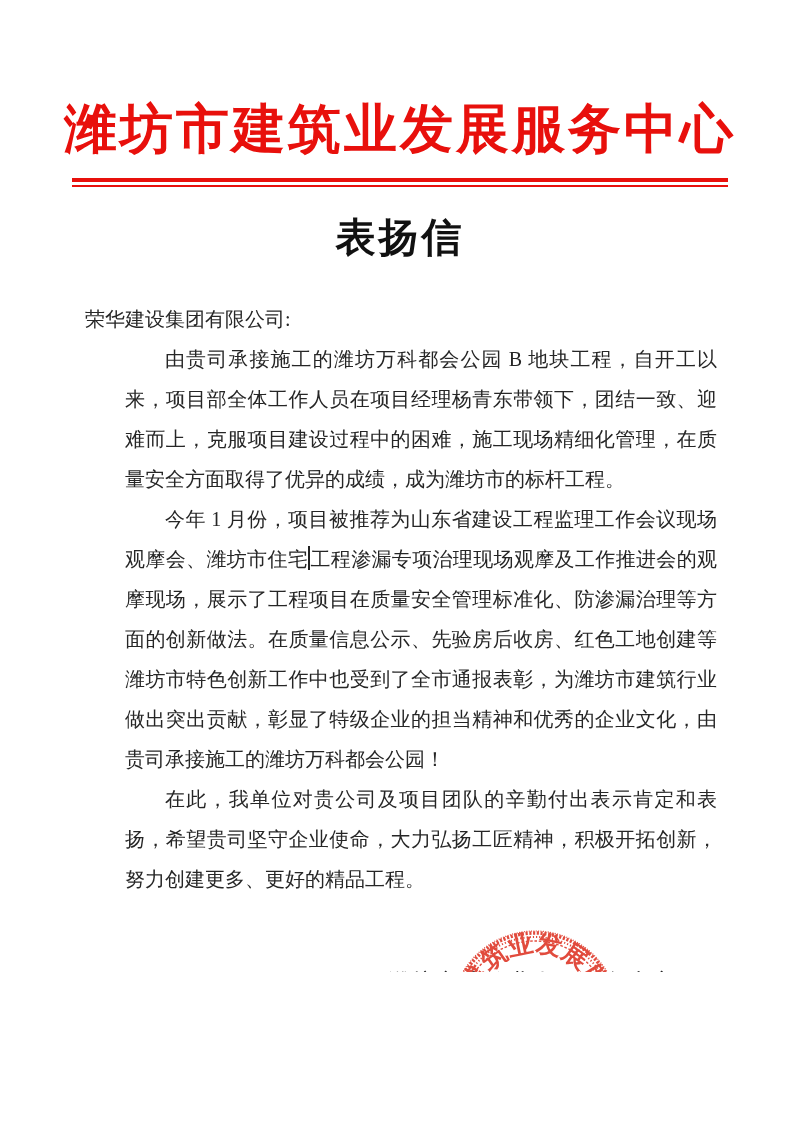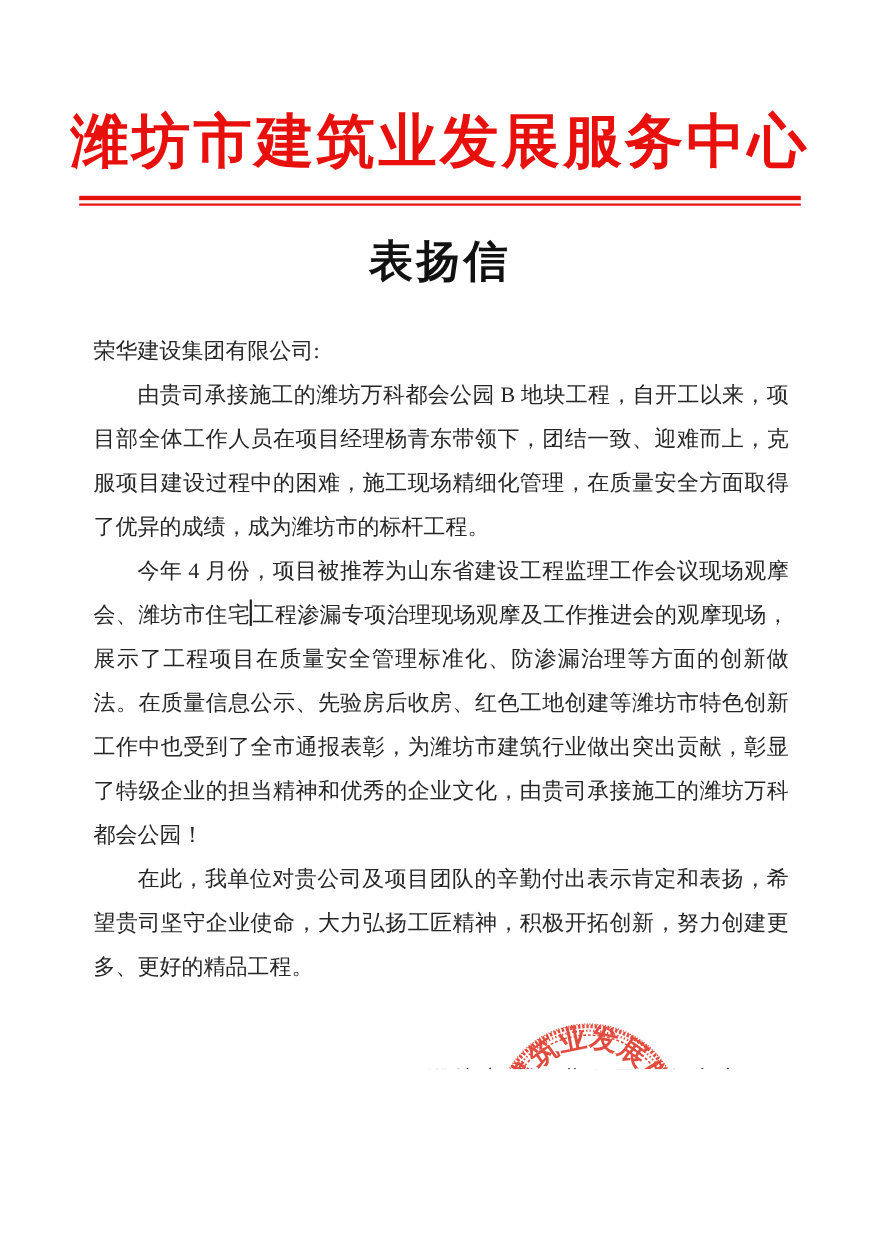--- a/index.html
+++ b/index.html
@@ -42,21 +42,21 @@
   
   .doc-body {
     margin:44px 85px 0 85px;
     width:632px;
     font-size:20px;
     line-height:40px;
     text-align:justify;
     text-justify:inter-ideograph;
   }
   .doc-body p { margin:0; }
-  .doc-body p.indent { text-indent:2em; }
+  .doc-body p.indent { text-indent:2em;margin-left:40px; }
   .caret {
     display:inline-block;
     width:2px; height:24px;
     background:#222222;
     vertical-align:-4px;
   }
 
   
   .sig-org {
     position:absolute;
@@ -96,21 +96,21 @@
   <div class="letterhead-rule">
     <div class="rule-thick"></div>
     <div class="rule-thin"></div>
   </div>
 
   <h2 class="letter-title">表扬信</h2>
 
   <div class="doc-body">
     <p>荣华建设集团有限公司:</p>
     <p class="indent">由贵司承接施工的潍坊万科都会公园 B 地块工程，自开工以来，项目部全体工作人员在项目经理杨青东带领下，团结一致、迎难而上，克服项目建设过程中的困难，施工现场精细化管理，在质量安全方面取得了优异的成绩，成为潍坊市的标杆工程。</p>
-    <p class="indent"><span>今年 4 月份，项目被推荐为山东省建设工程监理工作会议现场观摩会、潍坊市住宅</span><span class="caret"></span><span>工程渗漏专项治理现场观摩及工作推进会的观摩现场，展示了工程项目在质量安全管理标准化、防渗漏治理等方面的创新做法。在质量信息公示、先验房后收房、红色工地创建等潍坊市特色创新工作中也受到了全市通报表彰，为潍坊市建筑行业做出突出贡献，彰显了特级企业的担当精神和优秀的企业文化，由贵司承接施工的潍坊万科都会公园！</span></p>
+    <p class="indent"><span>今年 1 月份，项目被推荐为山东省建设工程监理工作会议现场观摩会、潍坊市住宅</span><span class="caret"></span><span>工程渗漏专项治理现场观摩及工作推进会的观摩现场，展示了工程项目在质量安全管理标准化、防渗漏治理等方面的创新做法。在质量信息公示、先验房后收房、红色工地创建等潍坊市特色创新工作中也受到了全市通报表彰，为潍坊市建筑行业做出突出贡献，彰显了特级企业的担当精神和优秀的企业文化，由贵司承接施工的潍坊万科都会公园！</span></p>
     <p class="indent">在此，我单位对贵公司及项目团队的辛勤付出表示肯定和表扬，希望贵司坚守企业使命，大力弘扬工匠精神，积极开拓创新，努力创建更多、更好的精品工程。</p>
   </div>
 
   <div class="sig-org">潍坊市建筑业发展服务中心</div>
 
   <div class="sig-date">
     <span>2023 年</span>
     <span class="date-gap"></span>
     <span>月 6 日</span>
   </div>

